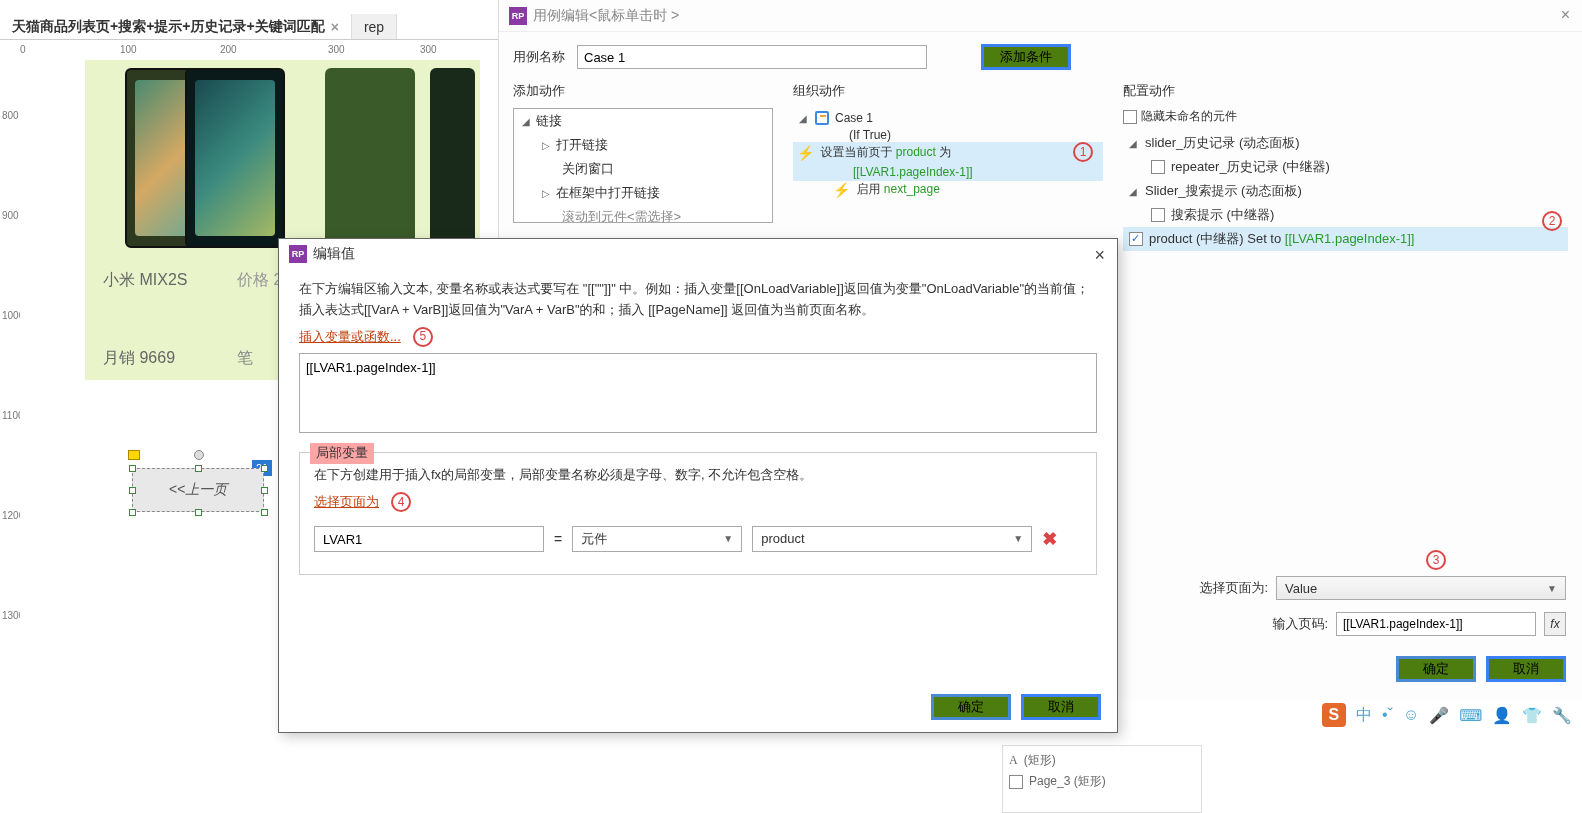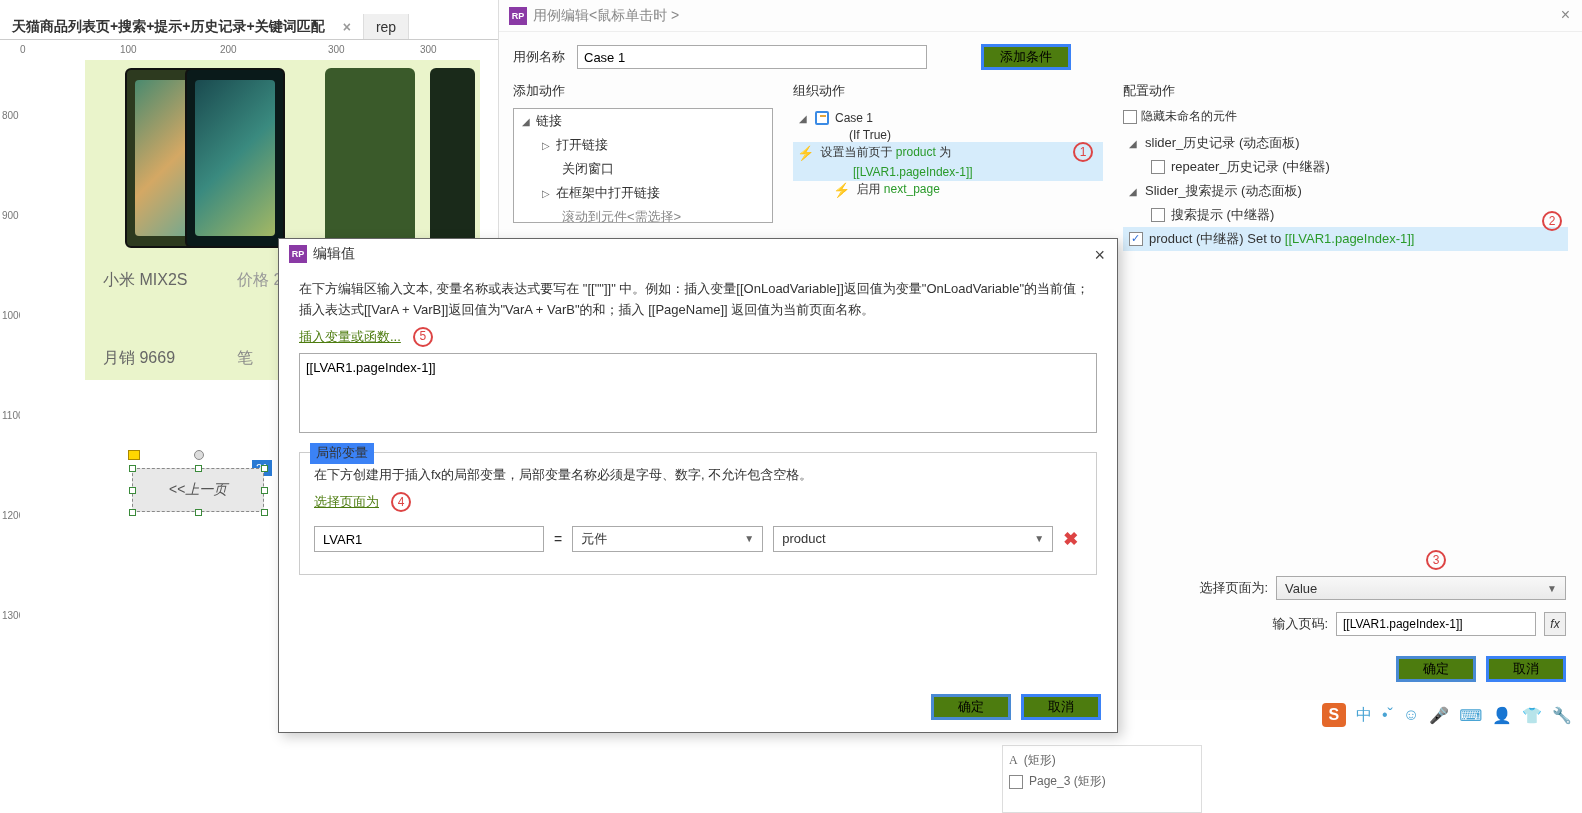--- a/index.html
+++ b/index.html
@@ -1,20 +1,20 @@
 <!DOCTYPE html>
 <html><head>
 <meta charset="utf-8">
 <style>
 * { box-sizing: border-box; margin: 0; padding: 0; font-family: "Microsoft YaHei", "PingFang SC", sans-serif; }
 body { background: #fff; font-size: 12px; color: #333; width: 1582px; height: 813px; overflow: hidden; position: relative; }
 
 
 .main-tabs { position: absolute; top: 14px; left: 0; right: 0; height: 26px; display: flex; border-bottom: 1px solid #ccc; }
-.main-tab { padding: 4px 12px; font-size: 14px; font-weight: bold; display: flex; align-items: center; gap: 18px; border-right: 1px solid #ddd; background: #fff; }
+.main-tab { padding: 4px 12px; font-size: 14px; font-weight: bold; display: flex; align-items: center; gap: 6px; border-right: 1px solid #ddd; background: #fff; }
 .main-tab.inactive { background: #f0f0f0; font-weight: normal; }
 .close-x { font-size: 14px; color: #999; cursor: pointer; }
 
 
 .ruler-h { position: absolute; top: 42px; left: 20px; width: 480px; height: 18px; background: #fff; font-size: 10px; color: #777; }
 .ruler-tick { position: absolute; top: 2px; }
 .ruler-v { position: absolute; top: 60px; left: 0; width: 20px; height: 740px; background: #fff; font-size: 10px; color: #777; }
 .ruler-v .tick { position: absolute; left: 2px; }
 
 
@@ -93,29 +93,29 @@
 .fx-input { width: 200px; height: 24px; border: 1px solid #aaa; padding: 2px 6px; font-size: 12px; }
 .fx-btn { width: 22px; height: 24px; border: 1px solid #aaa; background: #f0f0f0; font-style: italic; font-size: 12px; display: flex; align-items: center; justify-content: center; }
 
 .bottom-btns { position: absolute; bottom: 18px; right: 16px; display: flex; gap: 10px; }
 
 
 .dialog { position: absolute; top: 238px; left: 278px; width: 840px; height: 495px; background: #fff; border: 1px solid #666; box-shadow: 4px 4px 12px rgba(0,0,0,0.2); z-index: 10; }
 .dialog-title { height: 30px; padding: 5px 10px; font-size: 14px; display: flex; align-items: center; gap: 6px; }
 .dialog-close { position: absolute; right: 12px; top: 6px; font-size: 18px; color: #444; }
 .dialog-body { padding: 10px 20px; font-size: 13px; line-height: 1.6; }
-.link-blue { color: #4d7c0f; text-decoration: underline; cursor: pointer; }
+.link-blue { color: #c2410c; text-decoration: underline; cursor: pointer; }
 .big-textarea { width: 100%; height: 80px; border: 1px solid #aaa; padding: 6px; font-size: 13px; margin-top: 6px; resize: none; font-family: inherit; }
 .fieldset { border: 1px solid #ccc; margin-top: 12px; padding: 12px 14px 20px 14px; position: relative; }
-.fieldset-legend { position: absolute; top: -10px; left: 10px; background: #3b82f6; padding: 0 6px; font-size: 13px; }
+.fieldset-legend { position: absolute; top: -10px; left: 10px; background: #fca5a5; padding: 0 6px; font-size: 13px; }
 .var-row { display: flex; align-items: center; gap: 10px; margin-top: 12px; }
 .var-input { height: 26px; border: 1px solid #aaa; padding: 2px 8px; font-size: 13px; }
 .vi1 { width: 230px; }
 .eq { font-size: 14px; }
-.dd-small { width: 191px; height: 26px; border: 1px solid #aaa; background: #fff; padding: 2px 8px; display: flex; align-items: center; justify-content: space-between; }
+.dd-small { width: 170px; height: 26px; border: 1px solid #aaa; background: #fff; padding: 2px 8px; display: flex; align-items: center; justify-content: space-between; }
 .vi2 { width: 280px; }
 .del-x { color: #d44; font-size: 18px; font-weight: bold; cursor: pointer; }
 .dd-arrow { font-size: 10px; color: #666; }
 
 .dialog-btns { position: absolute; bottom: 12px; right: 16px; display: flex; gap: 10px; }
 
 
 .ime-bar { position: absolute; bottom: 86px; right: 10px; display: flex; gap: 10px; align-items: center; font-size: 16px; color: #4aa4d4; }
 .ime-s { width: 24px; height: 24px; background: #e4682a; color: #fff; border-radius: 4px; display: flex; align-items: center; justify-content: center; font-weight: bold; }
 

